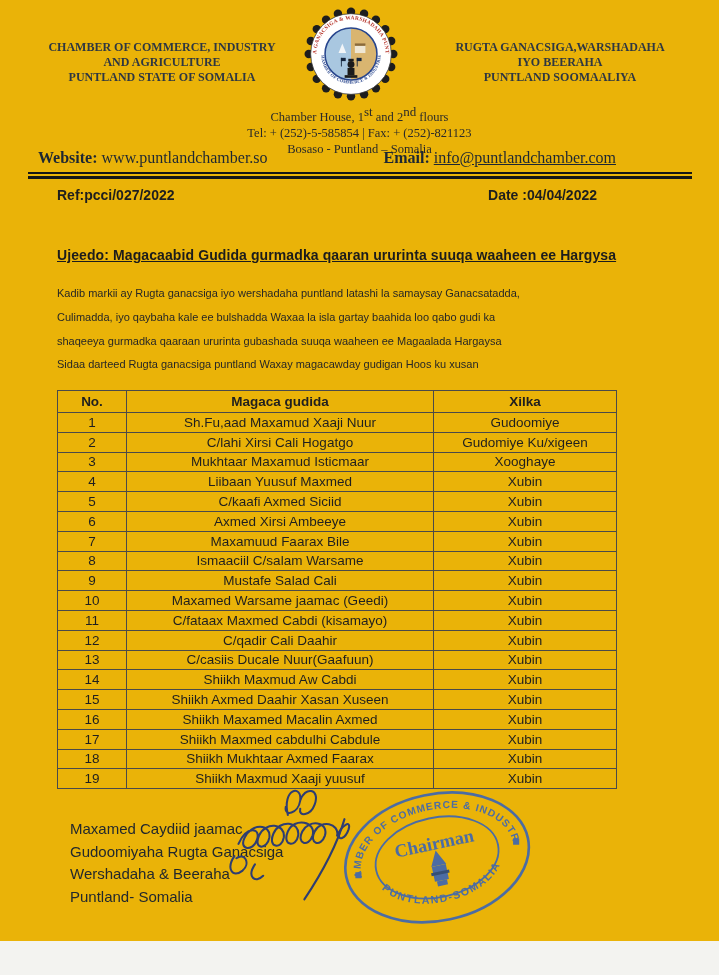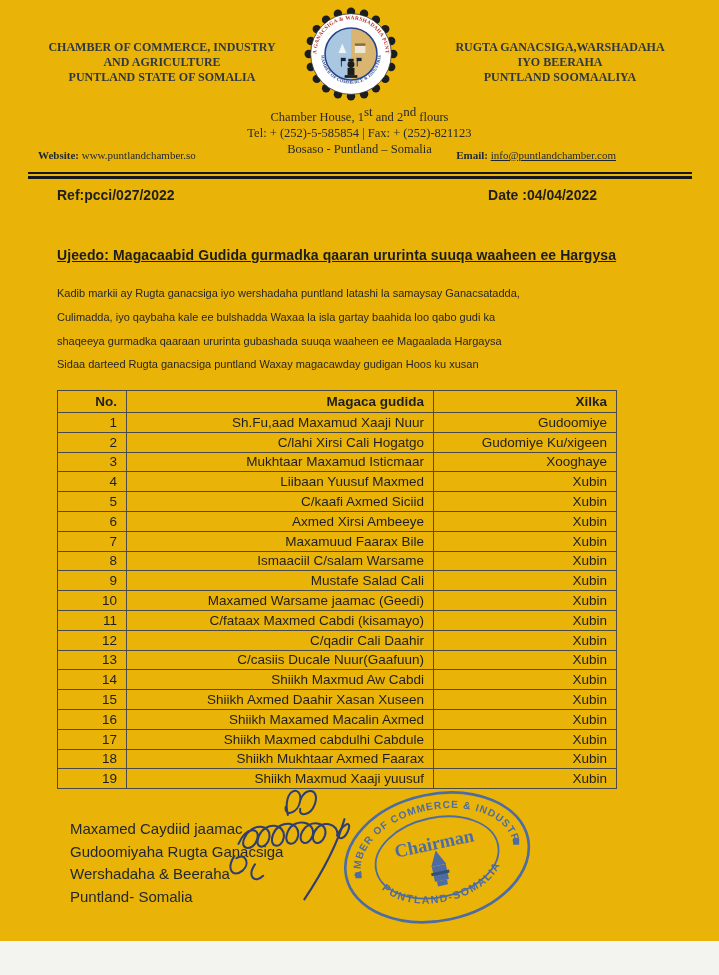--- a/index.html
+++ b/index.html
@@ -13,38 +13,38 @@
        font-weight:bold; font-size:12px; line-height:15px; color:#2e3742;}
   .org-left{left:36px; top:40px; width:252px;}
   .org-right{left:426px; top:40px; width:268px;}
   .logo{position:absolute; left:292px; top:5px; width:118px; height:98px;}
   .logo svg{width:100%; height:100%;}
   .contact{position:absolute; left:0; top:104px; width:719px; text-align:center;
        font-family:"Liberation Serif", serif; font-size:12.5px; line-height:16px; color:#2a2a2a;}
   .contact sup{font-size:13px;}
   .webrow{position:absolute; left:38px; top:149px; width:578px; display:flex;
        justify-content:space-between; font-family:"Liberation Serif", serif;
-       font-size:11px; color:#1d2733;}
+       font-size:16px; color:#1d2733;}
   .webrow b{font-weight:bold;}
   .underlined{text-decoration:underline;}
   .rule{position:absolute; left:28px; top:172px; width:664px; height:1px;
        border-top:2px solid #161616; border-bottom:3px solid #161616; padding-top:1px;}
   
   .refrow{position:absolute; left:57px; top:187px; width:540px; display:flex;
        justify-content:space-between; font-weight:bold; font-size:14px; color:#1e1e1e;}
   .subject{position:absolute; left:57px; top:247px; font-weight:bold; font-size:14px;
        text-decoration:underline; color:#1c1c1c; letter-spacing:.1px;}
   .para{position:absolute; left:57px; width:612px; font-size:11px; line-height:24px; color:#262626;}
   .para1{top:281px;}
   .para2{top:352px;}
   
   table.committee{position:absolute; left:57px; top:390px; border-collapse:collapse;
        font-size:13.5px; color:#1f1f1f; table-layout:fixed;}
   table.committee th, table.committee td{
-       border:1px solid #4a4a4a; padding:1px 9px; height:16.8px; text-align:right;
+       border:1px solid #4a4a4a; padding:1px 9px; height:16.8px; text-align:center;
        font-weight:normal; white-space:nowrap; overflow:hidden;}
   table.committee th{font-weight:bold; height:19px;}
   .col-no{width:50px;} .col-name{width:288px;} .col-role{width:164px;}
   
   .sigblock{position:absolute; left:70px; top:818px; font-weight:normal; font-size:15px;
        line-height:22.5px; color:#22282d;}
   .signature{position:absolute; left:222px; top:780px; width:175px; height:128px;}
   .stamp{position:absolute; left:338px; top:786px; width:198px; height:142px;
        transform:rotate(-12deg); opacity:.92;}
   .bottom-band{position:absolute; left:0; top:941px; width:719px; height:34px; background:#f3f3f0;}

